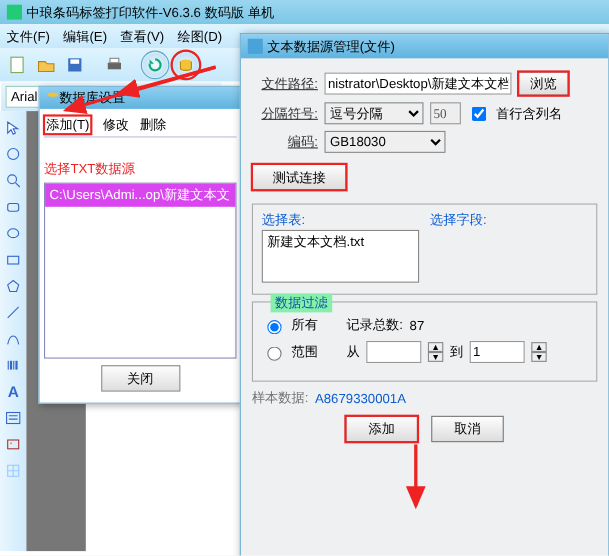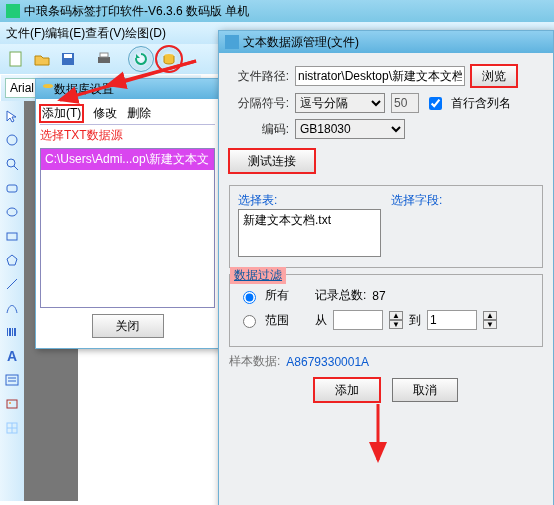--- a/index.html
+++ b/index.html
@@ -1,54 +1,54 @@
 <!DOCTYPE html>
 <html><head>
 <meta charset="utf-8">
 <style>
   * { box-sizing: border-box; font-family: "Microsoft YaHei", Arial, sans-serif; font-size: 12px; }
   body { margin: 0; width: 554px; height: 505px; background: #fff; overflow: hidden; position: relative; }
   .app-title { background: linear-gradient(#9ad6f0,#7cc7e6); color: #000; padding: 3px 6px; height: 22px; display: flex; align-items: center; }
   .app-title svg { margin-right: 4px; }
-  .menubar { background: linear-gradient(#dff4ff,#c6e8fb); padding: 2px 6px; height: 22px; display: flex; align-items: center; }
+  .menubar { background: linear-gradient(#dff4ff,#c6e8fb); padding: 2px 6px; height: 22px; display: flex; gap: 12px; align-items: center; }
   .menubar span { }
   .toolbar { background: linear-gradient(#dff4ff,#c6e8fb); padding: 2px 4px; height: 30px; display: flex; align-items: center; gap: 2px; position: relative; }
   .ticon { width: 24px; height: 24px; display: flex; align-items: center; justify-content: center; border-radius: 3px; }
   .circle-btn { width: 26px; height: 26px; border-radius: 50%; background: radial-gradient(#f4fbff,#9fd3ee); border: 1px solid #5fa6c7; display: flex; align-items: center; justify-content: center; box-shadow: inset 0 0 3px #fff; }
   .circle-btn.hl { outline: 2px solid #e22; outline-offset: -1px; }
   .fontrow { position: absolute; left: 1px; top: 75px; width: 200px; height: 26px; background: linear-gradient(#e9f6fe,#cfeafb); display: flex; align-items: center; padding: 0 4px; }
   .fontrow select { width: 80px; height: 20px; background:#fff; border:1px solid #9cb; }
 
   .side { position: absolute; left: 0; top: 101px; width: 24px; height: 400px; background: linear-gradient(90deg,#e9f6fe,#cfeafb); display: flex; flex-direction: column; align-items: center; gap: 6px; padding-top: 6px; }
   .sbox { width: 18px; height: 18px; display: flex; align-items: center; justify-content: center; }
 
   .canvas-bg { position: absolute; left: 24px; top: 101px; width: 54px; height: 400px; background:#777; }
 
   
   .popup1 { position: absolute; left: 35px; top: 78px; width: 185px; background:#fff; border:1px solid #6eb0d4; box-shadow: 2px 2px 6px rgba(0,0,0,.3); }
   .popup1 .tt { background: linear-gradient(#8fcff0,#5fb3df); color:#000; padding:2px 6px; height:20px; display:flex; align-items:center; }
   .popup1 .bd { padding:4px; }
   .popup1 .row1 { display:flex; gap:10px; border-bottom:1px solid #bbd; padding:2px 0; }
   .popup1 .row1 .add { outline:2px solid #e22; padding:0 2px; outline-offset:-1px; }
-  .popup1 .note { color:#e22; font-size:12px; margin-top:2px; }
+  .popup1 .note { color:#e22; font-size:12px; margin-top:20px; }
   .popup1 .list { width:100%; height:160px; border:1px solid #88b; background:#fff; margin-top:4px; }
   .popup1 .list .item { background:#d946ef; color:#fff; padding:2px 4px; }
   .popup1 .closebtn { width:72px; height:24px; margin:6px auto; display:block; background:linear-gradient(#fdfdfd,#ddd); border:1px solid #888; }
 
   
   .dlg { position:absolute; left:218px; top:30px; width:336px; height:503px; background:#eef0f2; border:1px solid #6eb0d4; box-shadow: 2px 2px 8px rgba(0,0,0,.4); }
   .dlg .tt { background:linear-gradient(#8fcff0,#5fb3df); color:#000; height:22px; display:flex; align-items:center; padding:0 6px; gap:4px; }
   .dlg .sec { padding:6px 10px; }
   .row { display:flex; align-items:center; gap:6px; margin:6px 0; }
-  .lab { width:60px; text-align:right; color:#333; }
+  .lab { width:60px; text-align:right; color:#333;text-decoration:underline; }
   input.txt { border:1px solid #999; background:#fff; height:20px; padding:0 2px; }
   .btn { background:linear-gradient(#fdfdfd,#ddd); border:1px solid #777; height:24px; padding:0 10px; display:inline-flex; align-items:center; }
   .btn.hl { outline:2px solid #e22; outline-offset:-1px; }
   .grp { border:1px solid #aaa; margin:6px 10px; padding:6px 8px 10px; position:relative; }
-  .grp .cap { position:absolute; top:-8px; left:0; background:#fca5a5; padding:0 4px; color:#0b58a1;text-decoration:underline; }
+  .grp .cap { position:absolute; top:-8px; left:16px; background:#86efac; padding:0 4px; color:#0b58a1; }
   .listbox { width:100%; height:48px; background:#fff; border:1px solid #888; padding:2px 4px; }
   .half { display:flex; gap:10px; }
   .half > div { flex:1; }
   .blue { color:#0b5bd1; }
   .spinbtns { display:flex; flex-direction:column; }
   .spinbtns div { width:14px; height:9px; border:1px solid #888; background:#eee; font-size:8px; line-height:7px; text-align:center; }
 
   
   .overlay { position:absolute; left:0; top:0; width:554px; height:505px; pointer-events:none; }
 </style>
@@ -227,21 +227,21 @@
 
   <div class="sec">
     <div class="row">
       <span class="lab">文件路径:</span>
       <input class="txt" style="width: 170px;" value="nistrator\Desktop\新建文本文档.txt">
       <button class="btn hl" style="height:22px">浏览</button>
     </div>
     <div class="row">
       <span class="lab">分隔符号:</span>
       <select style="width:90px;height:20px;border:1px solid #888"><option>逗号分隔</option></select>
-      <input class="txt" style="width: 28px; background: rgb(238, 238, 238);" disabled="" value="50">
+      <input class="txt" style="width: 28px; background: rgb(238, 238, 238); font-family: Liberation Serif, serif;" disabled="" value="50">
       <input type="checkbox" checked="" style="">
       <span>首行含列名</span>
     </div>
     <div class="row">
       <span class="lab">编码:</span>
       <select style="width:110px;height:20px;border:1px solid #888"><option>GB18030</option></select>
     </div>
     <div class="row" style="justify-content:flex-start;margin-top:10px">
       <button class="btn hl" style="padding:0 18px">测试连接</button>
     </div>

